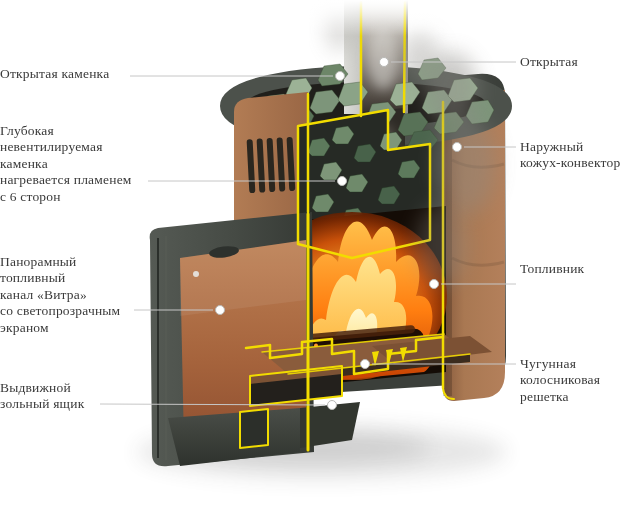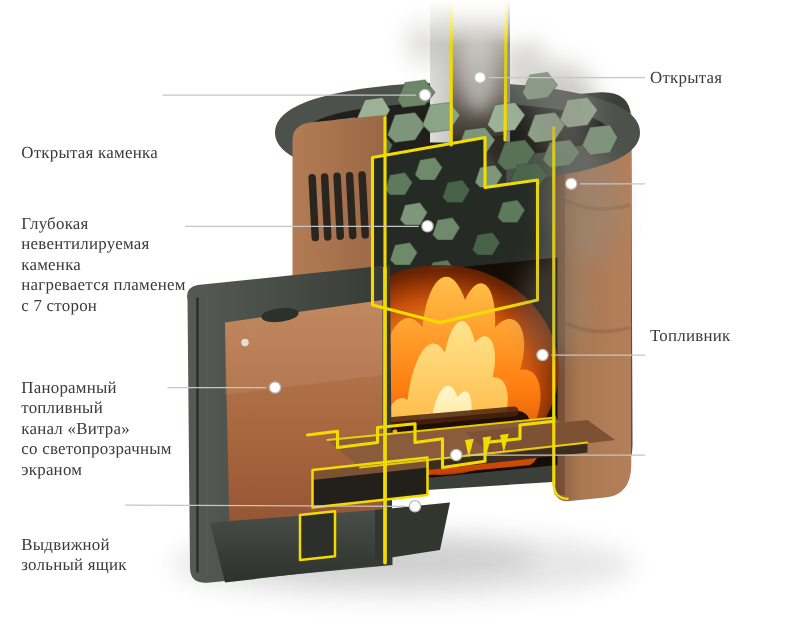--- a/index.html
+++ b/index.html
@@ -6,21 +6,21 @@
   .stage{
     position:relative;width:636px;height:508px;background:#ffffff;overflow:hidden;
     font-family:"Liberation Serif", serif;
   }
   .stage svg{position:absolute;left:0;top:0;}
   .lbl{
     position:absolute;
     font-size:13.5px;line-height:16.4px;color:#3a3a3a;
     white-space:pre-line;letter-spacing:.2px;
   }
-  .lbl-l{left:17px;max-width:150px;margin-top:48px;}
+  .lbl-l{left:0;max-width:150px;}
   .lbl-r{left:520px;max-width:112px;}
 </style>
 </head>
 <body>
 
 <div class="stage">
 
   <svg width="636" height="508" viewBox="0 0 636 508">
     <defs>
       <linearGradient id="gPipe" x1="0" y1="0" x2="1" y2="0">
@@ -252,25 +252,30 @@
       <circle cx="434" cy="284" r="4.5"></circle>
       <circle cx="365" cy="364" r="4.5"></circle>
     </g>
   </svg>
 
   <div class="lbl lbl-l" style="top:66px">Открытая каменка</div>
   <div class="lbl lbl-l" style="top:123px">Глубокая
 невентилируемая
 каменка
 нагревается пламенем
-с 7 сторон</div>
+с 6 сторон</div>
   <div class="lbl lbl-l" style="top:254px">Панорамный
 топливный
 канал «Витра»
 со светопрозрачным
 экраном</div>
   <div class="lbl lbl-l" style="top:380px">Выдвижной
 зольный ящик</div>
 
   <div class="lbl lbl-r" style="top:54px">Открытая</div>
+  <div class="lbl lbl-r" style="top:139px">Наружный
+кожух-конвектор</div>
   <div class="lbl lbl-r" style="top:261px">Топливник</div>
+  <div class="lbl lbl-r" style="top:356px">Чугунная
+колосниковая
+решетка</div>
 
 </div>
 
 </body></html>

